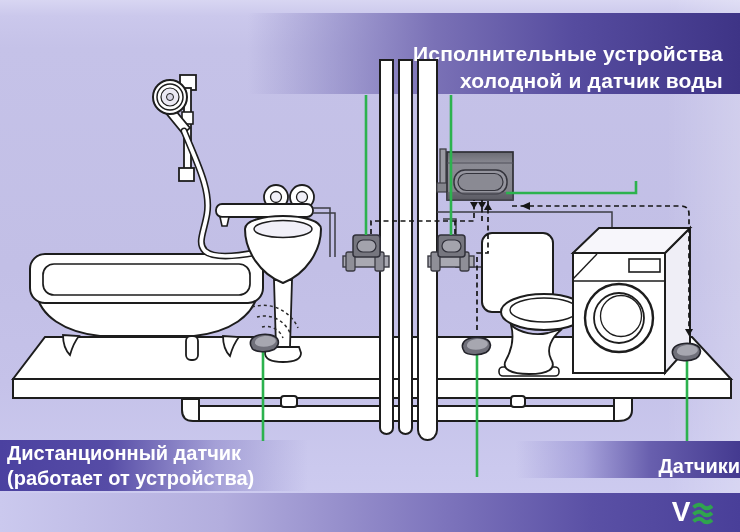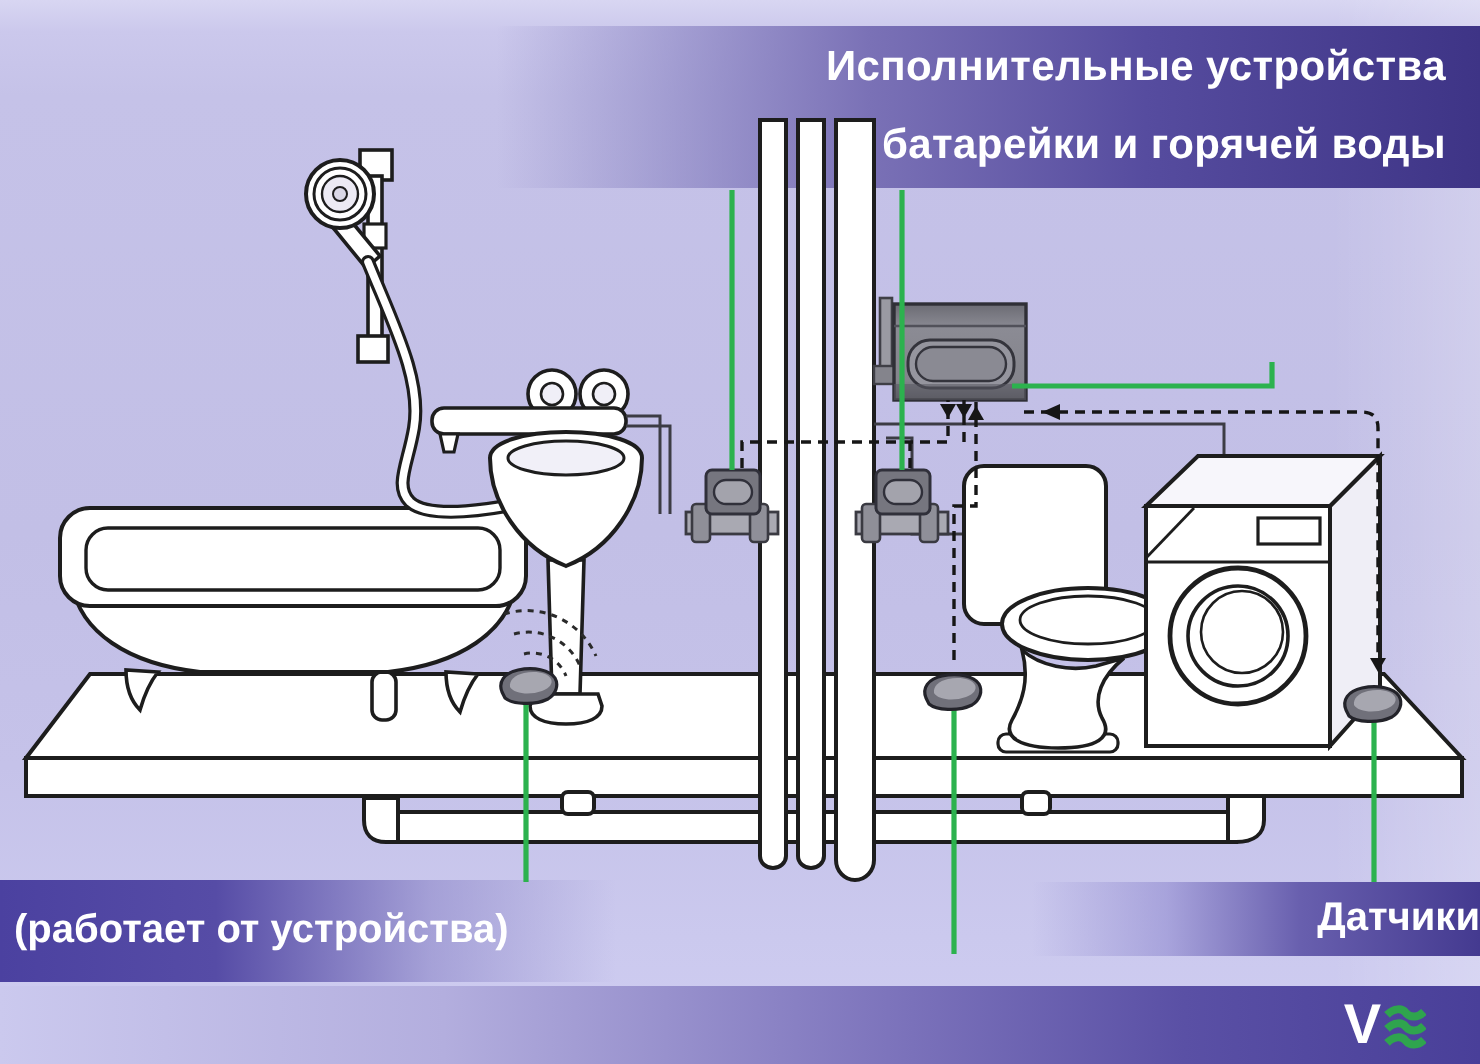--- a/index.html
+++ b/index.html
@@ -3,21 +3,21 @@
 <meta charset="utf-8">
 <style>
   html,body{margin:0;padding:0;background:#9a96c8;}
   .stage{
     position:relative;width:740px;height:532px;overflow:hidden;
     font-family:"Liberation Sans", sans-serif;
     background:
       linear-gradient(90deg, rgba(255,255,255,0) 90%, rgba(255,255,255,0.18) 98%, rgba(255,255,255,0.22) 100%),
       linear-gradient(180deg,#d8d6f2 0%, #cbc8ec 3%, #c5c2e8 9%, #c2bfe6 50%, #c5c2e9 72%, #cbc9ee 88%, #cfcdf1 100%);
   }
-  .banner{position:absolute;color:#fff;font-weight:bold;z-index:1;display:flex;flex-direction:column;justify-content:center;gap:13px;}
+  .banner{position:absolute;color:#fff;font-weight:bold;z-index:1;display:flex;flex-direction:column;justify-content:flex-end;}
   .banner-top{
     top:13px;right:0;width:492px;height:81px;
     text-align:right;padding-right:17px;box-sizing:border-box;
     font-size:21px;line-height:26.5px;letter-spacing:.2px;
     background:linear-gradient(90deg, rgba(125,118,186,0) 0%, rgba(125,118,186,.5) 18%, #7a71b6 38%, #564c9f 66%, #3e3486 100%);
   }
   .banner-controller{
     top:138px;right:0;width:240px;height:43px;
     text-align:right;padding-right:17px;box-sizing:border-box;font-size:21px;
     background:linear-gradient(90deg, rgba(200,197,236,0) 0%, rgba(150,144,210,.55) 25%, #6f66b1 55%, #453b90 100%);
@@ -45,25 +45,26 @@
   }
   .logo .waves{margin:2px 1px 0 1px;display:block;}
 </style>
 </head>
 <body>
 
 <div class="stage">
 
   <div class="banner banner-top">
     <span>Исполнительные устройства</span>
-    <span>батарейки и горячей воды</span>
+    <span>холодной и датчик воды</span>
   </div>
 
 
   <div class="banner banner-remote">
+    <span>Дистанционный датчик</span>
     <span>(работает от устройства)</span>
   </div>
 
   <div class="banner banner-sensors">
     <span>Датчики</span>
   </div>
 
   <svg class="scene" width="740" height="532" viewBox="0 0 740 532">
     <defs>
       <linearGradient id="gctrl" x1="0" y1="0" x2="0" y2="1">

